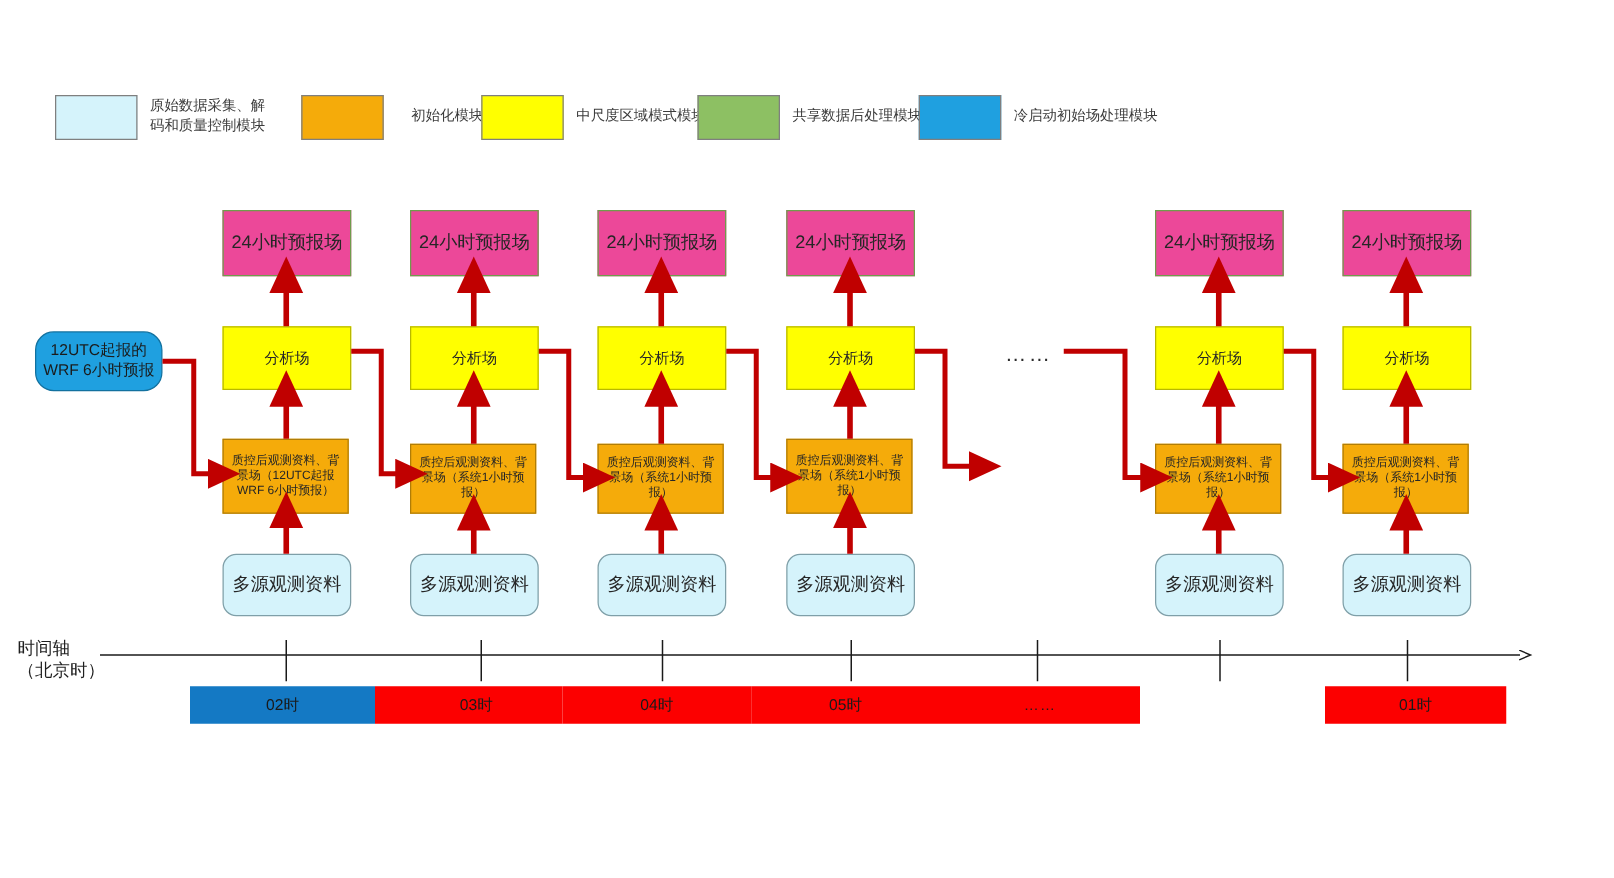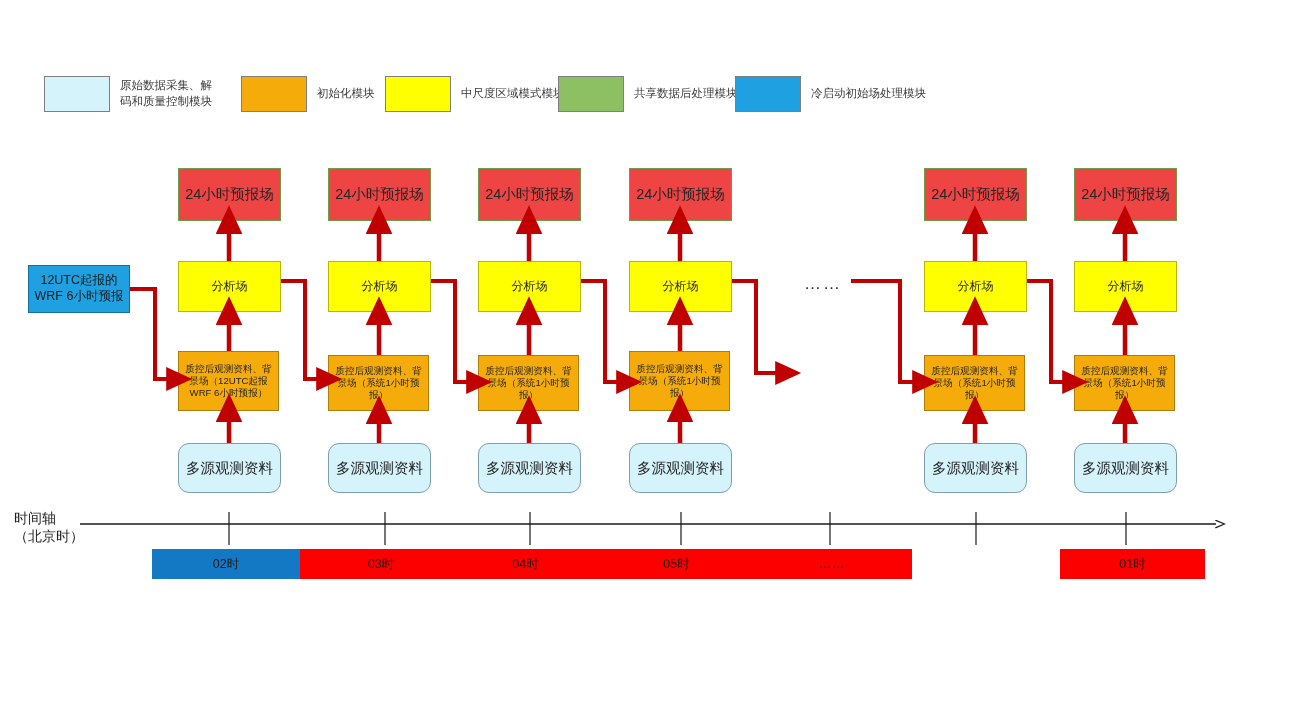--- a/index.html
+++ b/index.html
@@ -47,21 +47,21 @@
     box-sizing: border-box;
     display: flex;
     align-items: center;
     justify-content: center;
     text-align: center;
     border: 1px solid #808080;
     color: #262626;
     line-height: 1.25;
     padding: 1px 3px;
   }
-  .node.green   { background: #ef4444; border-color: #6f9c4c; }
+  .node.green   { background: #ec4899; border-color: #6f9c4c; }
   .node.yellow  { background: #ffff00; border-color: #b8b800; }
   .node.orange  { background: #f5ab0a; border-color: #b07d07; }
   .node.ltblue  { background: #d5f3fb; border-color: #7f9fa8; border-radius: 11px; }
   .node.cyan    { background: #1fa0e0; border-color: #12719f; color:#1b1b1b; }
 
   .fs-green  { font-size: 14.5px; }
   .fs-yellow { font-size: 12px; }
   .fs-orange { font-size: 9.6px; }
   .fs-ltblue { font-size: 14.5px; }
   .fs-cyan   { font-size: 12.5px; }
@@ -110,41 +110,41 @@
 <body>
 
 <div id="canvas">
 
   <div class="legend-item" style="left:44px; top:76px;">
     <div class="legend-swatch" style="background:#d5f3fb;"></div>
     <div class="legend-label">原始数据采集、解
 码和质量控制模块</div>
   </div>
 
-  <div class="legend-item" style="left:241px; top:76px;">
+  <div class="legend-item" style="left:241px; top:76px;gap:12px;">
     <div class="legend-swatch" style="background:#f5ab0a;"></div>
     <div class="legend-label wide">初始化模块</div>
   </div>
 
   <div class="legend-item" style="left:385px; top:76px;">
     <div class="legend-swatch" style="background:#ffff00;"></div>
     <div class="legend-label wide">中尺度区域模式模块</div>
   </div>
 
   <div class="legend-item" style="left:558px; top:76px;">
     <div class="legend-swatch" style="background:#8dc063;"></div>
     <div class="legend-label wide">共享数据后处理模块</div>
   </div>
 
   <div class="legend-item" style="left:735px; top:76px;">
     <div class="legend-swatch" style="background:#1fa0e0;"></div>
     <div class="legend-label wide">冷启动初始场处理模块</div>
   </div>
 
-  <div class="node cyan fs-cyan" style="left:28px; top:265px; width:102px; height:48px; white-space:pre-line;">12UTC起报的
+  <div class="node cyan fs-cyan" style="left:28px; top:265px; width:102px; height:48px; white-space:pre-line;border-radius:15px;">12UTC起报的
 WRF 6小时预报</div>
 
   <div class="node green fs-green" style="left:178px; top:168px; width:103px; height:53px;">24小时预报场</div>
   <div class="node yellow fs-yellow" style="left:178px; top:261px; width:103px; height:51px;">分析场</div>
   <div class="node orange fs-orange" style="left:178px; top:351px; width:101px; height:60px; white-space:pre-line;">质控后观测资料、背
 景场（12UTC起报
 WRF 6小时预报）</div>
   <div class="node ltblue fs-ltblue" style="left:178px; top:443px; width:103px; height:50px;">多源观测资料</div>
 
   <div class="node green fs-green" style="left:328px; top:168px; width:103px; height:53px;">24小时预报场</div>

